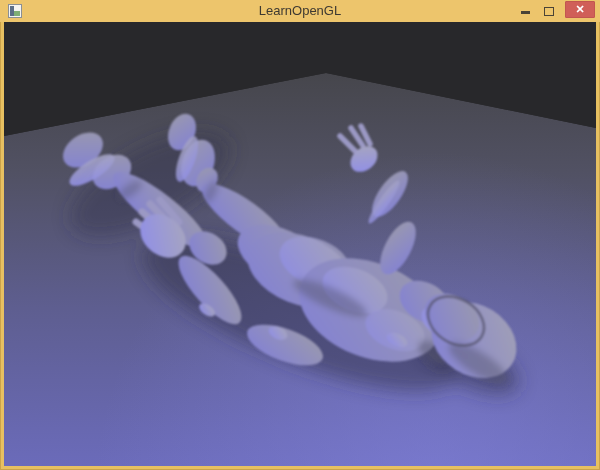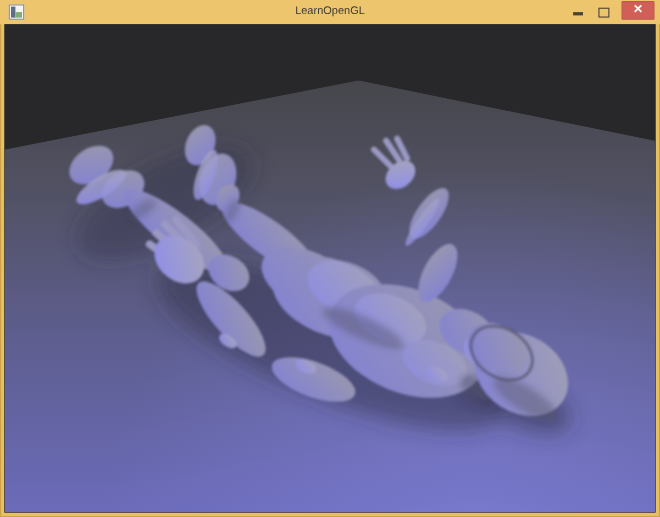--- a/index.html
+++ b/index.html
@@ -5,21 +5,21 @@
   html,body{margin:0;padding:0;width:600px;height:470px;overflow:hidden;
     font-family:"Liberation Sans",sans-serif;}
   .window{position:relative;width:600px;height:470px;box-sizing:border-box;
     background:var(--c-window_border);box-shadow:inset 0 0 0 1px var(--c-window_border_dark);}
   .titlebar{position:relative;height:22px;background:var(--c-titlebar_bg);
     display:flex;align-items:center;user-select:none;}
   .app-icon{position:absolute;left:8px;top:4px;width:14px;height:14px;
     background:var(--c-app_icon_bg);border:1px solid var(--c-app_icon_border);box-sizing:border-box;}
   .app-icon .ic-left{position:absolute;left:1px;top:1px;width:4px;height:10px;background:var(--c-app_icon_accent1);}
   .app-icon .ic-br{position:absolute;right:1px;bottom:1px;width:6px;height:5px;background:var(--c-app_icon_accent2);}
-  .title{flex:1;text-align:center;font-size:10px;line-height:22px;color:var(--c-titlebar_text);}
+  .title{flex:1;text-align:center;font-size:13px;line-height:22px;color:var(--c-titlebar_text);}
   .controls{position:absolute;right:0;top:0;height:22px;display:flex;align-items:flex-start;}
   .btn{display:flex;align-items:center;justify-content:center;cursor:default;}
   .btn-min,.btn-max{width:24px;height:22px;}
   .min-glyph{width:9px;height:3px;background:var(--c-control_glyph);margin-top:3px;}
   .max-glyph{width:10px;height:9px;border:1px solid var(--c-control_glyph);box-sizing:border-box;}
   .btn-close{width:30px;height:17px;margin:1px 5px 0 4px;background:var(--c-close_button_bg);
     border:1px solid var(--c-close_button_border);box-sizing:border-box;border-radius:1px;
     color:var(--c-close_button_text);font-size:11px;font-weight:bold;line-height:15px;}
   .viewport{position:absolute;left:4px;top:22px;width:592px;height:444px;background:var(--c-viewport_bg);}
   .viewport svg{display:block;width:100%;height:100%;}

